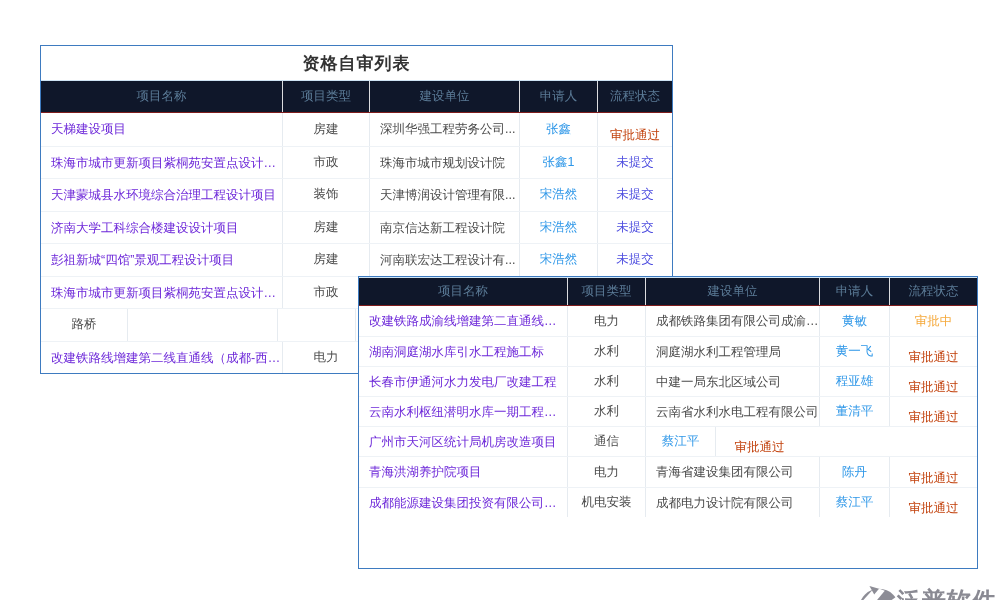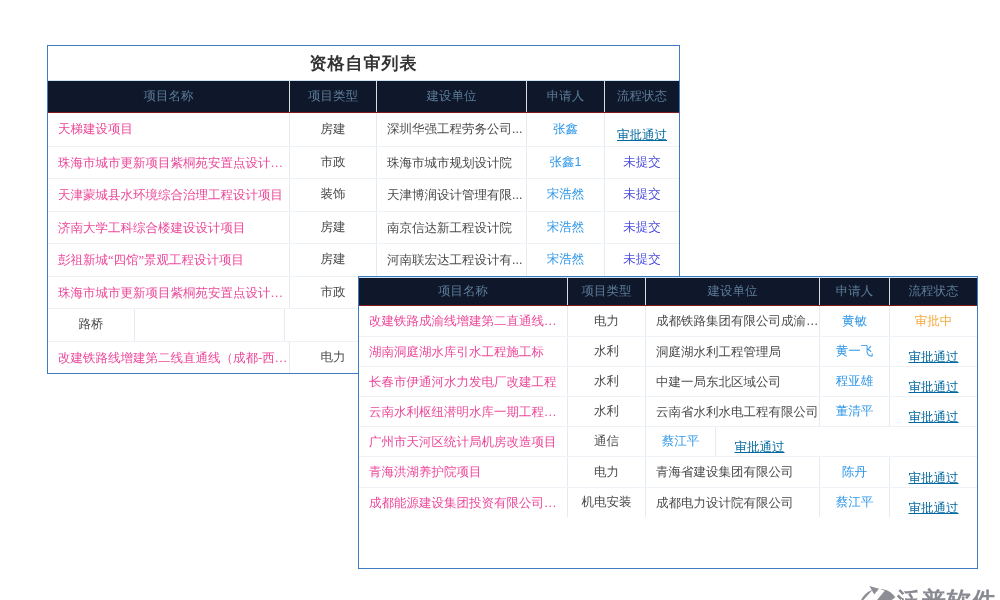--- a/index.html
+++ b/index.html
@@ -8,21 +8,21 @@
     font-family:"Liberation Sans","DejaVu Sans",sans-serif;
     -webkit-font-smoothing:antialiased;
   }
   .stage{position:absolute;inset:0;}
 
   
   .table-card{
     position:absolute;background:#ffffff;
     border:1px solid #3e7bc0;box-sizing:border-box;
   }
-  .t1{left:47px;top:45px;width:633px;height:329px;z-index:1;}
+  .t1{left:40px;top:45px;width:633px;height:329px;z-index:1;}
   .t2{left:358px;top:276px;width:620px;height:293px;z-index:2;}
 
   .card-title{
     display:flex;align-items:center;justify-content:center;
     font-size:17px;font-weight:bold;color:#333333;letter-spacing:1px;
     background:#ffffff;
   }
   .t1 .card-title{height:34px;}
   .t2 .card-title{height:51px;}
 
@@ -43,30 +43,30 @@
   .t1 .tr{height:32.5px;}
   .t2 .tr{height:30.1px;}
 
   .td{
     display:flex;align-items:center;box-sizing:border-box;
     font-size:12.5px;color:#4a4a4a;
     border-right:1px solid #e6ebf0;
     white-space:nowrap;overflow:hidden;text-overflow:ellipsis;
   }
   .td:last-child{border-right:none;}
-  .td.name{color:#ec4899;padding-left:10px;cursor:pointer;display:block;line-height:31px;font-family:Liberation Serif, serif;}
+  .td.name{color:#6d28d9;padding-left:10px;cursor:pointer;display:block;line-height:31px;}
   .t1 .td.name{line-height:32.5px;}
   .t2 .td.name{line-height:30.1px;}
   .td.type{justify-content:center;}
   .td.unit{padding-left:10px;display:block;}
   .t1 .td.unit{line-height:32.5px;}
   .t2 .td.unit{line-height:30.1px;}
   .td.applicant{justify-content:center;color:#2e97e8;cursor:pointer;}
   .td.status{justify-content:center;cursor:pointer;}
-  .td.status.st-approved{color:#0369a1;text-decoration:underline;margin-top:12px;}
+  .td.status.st-approved{color:#c2410c;margin-top:12px;}
   .td.status.st-not_submitted{color:#4f4fe0;}
   .td.status.st-in_review{color:#f5a93c;}
 
   
   .t1 .col0{width:242px;} .t1 .col1{width:87px;} .t1 .col2{width:150px;}
   .t1 .col3{width:78px;}  .t1 .col4{width:74px;}
   .t2 .col0{width:209px;} .t2 .col1{width:78px;} .t2 .col2{width:174px;}
   .t2 .col3{width:70px;}  .t2 .col4{width:87px;}
 
   

